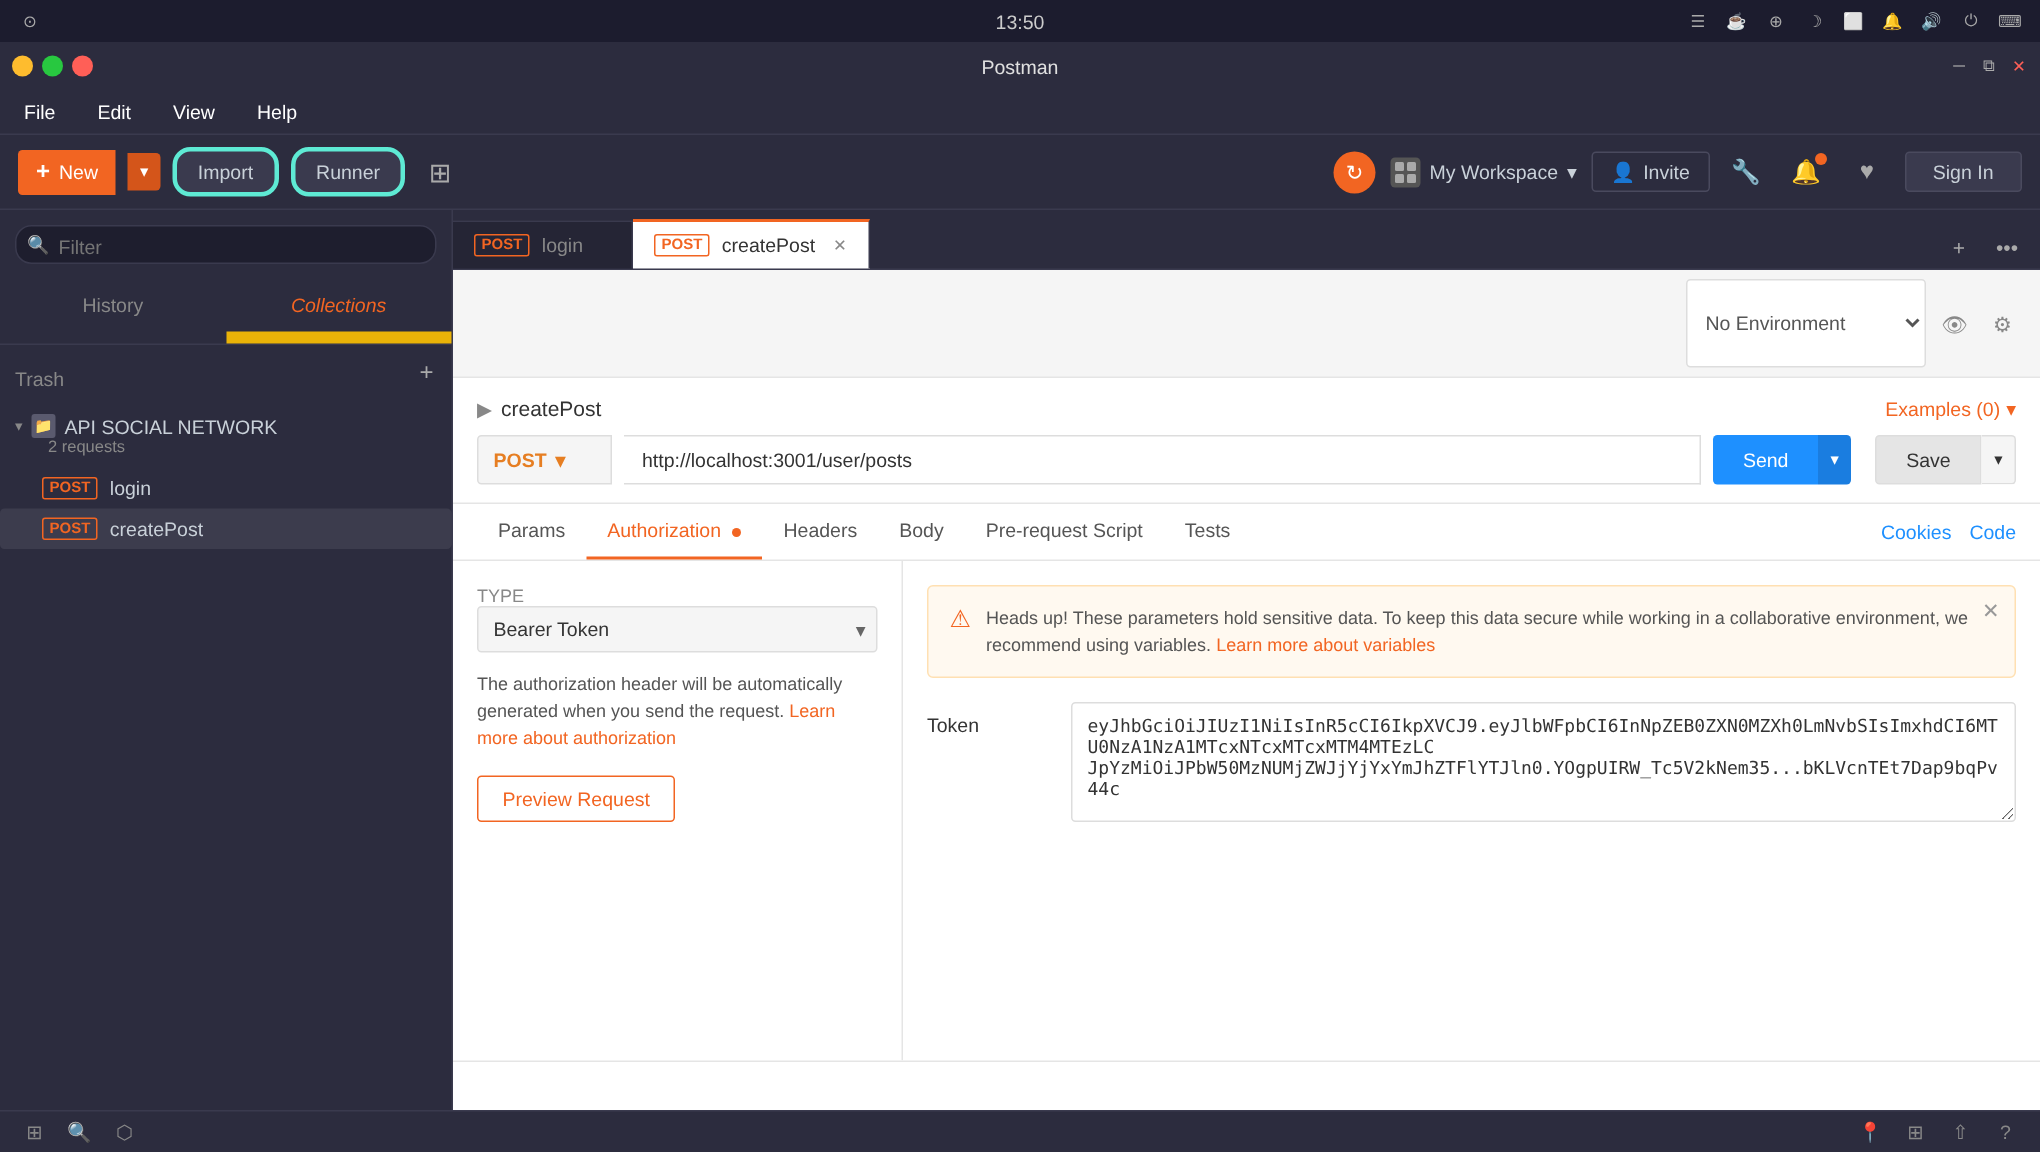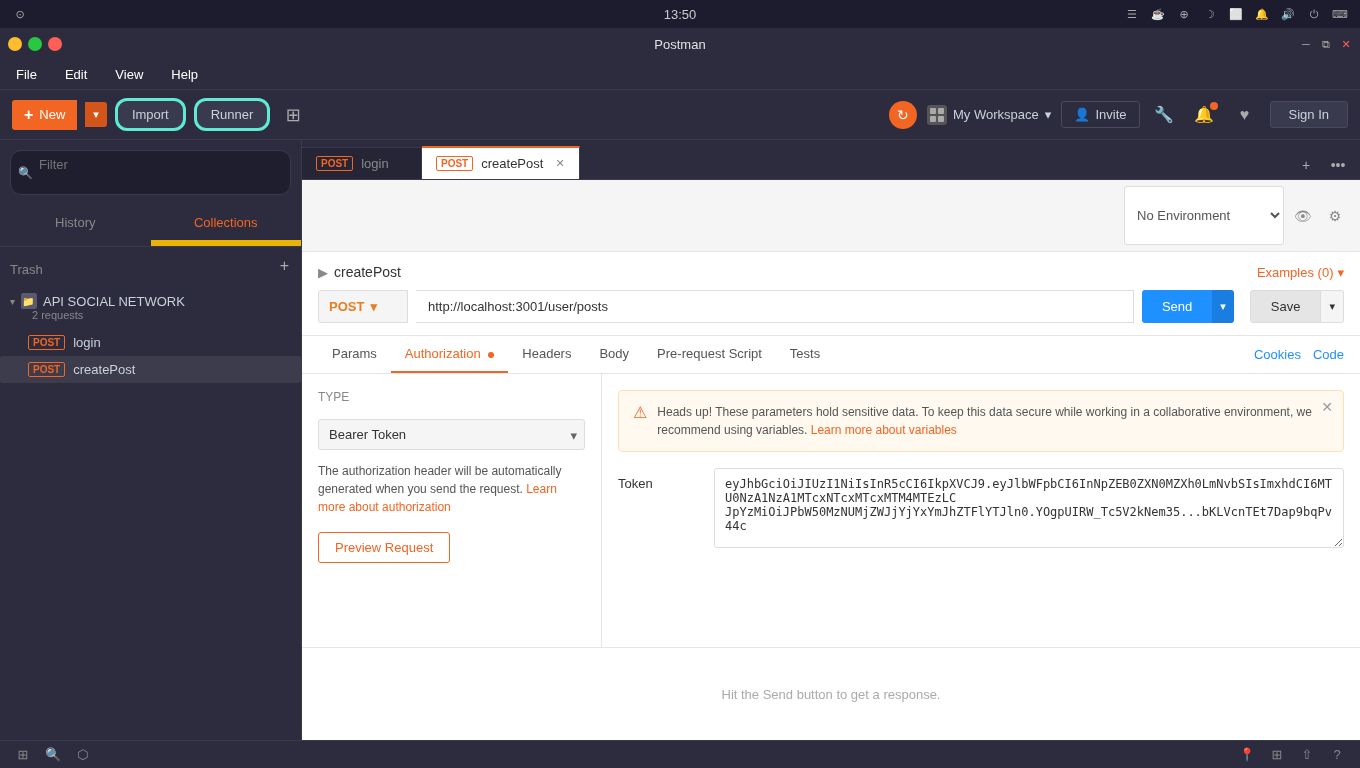--- a/index.html
+++ b/index.html
@@ -38,26 +38,26 @@
     .toolbar-icon-btn { background: transparent; border: none; color: #aaa; cursor: pointer; width: 30px; height: 30px; display: flex; align-items: center; justify-content: center; border-radius: 3px; font-size: 16px; }
     .sign-in-btn { background: #3a3a4e; border: 1px solid #4a4a5e; color: #c9d1d9; padding: 5px 18px; border-radius: 3px; cursor: pointer; font-size: 13px; }
     .sync-icon { width: 28px; height: 28px; background: #f26522; border-radius: 50%; display: flex; align-items: center; justify-content: center; color: white; font-size: 14px; cursor: pointer; }
 
     
     .main-container { display: flex; height: calc(768px - 28px - 32px - 30px - 50px - 28px); }
 
     
     .sidebar { width: 302px; background: #2c2c3e; border-right: 1px solid #3a3a4e; display: flex; flex-direction: column; }
     .sidebar-search { padding: 10px; }
-    .search-input { width: 100%; background: #1e1e2e; border: 1px solid #3a3a4e; border-radius: 11px; color: #c9d1d9; padding: 6px 10px 22px 28px; font-size: 13px; outline: none; }
+    .search-input { width: 100%; background: #1e1e2e; border: 1px solid #3a3a4e; border-radius: 11px; color: #c9d1d9; padding: 6px 10px 3px 28px; font-size: 13px; outline: none; }
     .search-wrapper { position: relative; }
     .search-icon { position: absolute; left: 8px; top: 50%; transform: translateY(-50%); color: #666; font-size: 12px; }
     .sidebar-tabs { display: flex; border-bottom: 1px solid #3a3a4e; justify-content: space-between; }
     .sidebar-tab { flex: 1; text-align: center; padding: 10px; cursor: pointer; font-size: 13px; color: #888; border-bottom: 2px solid transparent; }
-    .sidebar-tab.active { color: #f26522; border-bottom: 6px solid #eab308; }
+    .sidebar-tab.active { color: #f26522; border-bottom: 8px solid #eab308; font-style: italic; }
     .sidebar-actions { display: flex; align-items: flex-end; justify-content: space-between; padding: 8px 10px; }
     .trash-link { color: #888; font-size: 13px; cursor: pointer; }
     .new-folder-btn { background: transparent; border: none; color: #aaa; cursor: pointer; font-size: 16px; padding: 2px; }
     .collection-item { padding: 8px 10px; cursor: pointer; }
     .collection-header { display: flex; align-items: center; gap: 6px; }
     .collection-icon { width: 16px; height: 16px; background: #555; border-radius: 2px; display: flex; align-items: center; justify-content: center; font-size: 10px; }
     .collection-name { font-size: 13px; color: #c9d1d9; font-weight: 500; }
     .collection-count { font-size: 11px; color: #888; margin-left: 22px; }
     .request-item { padding: 6px 10px 6px 28px; cursor: pointer; display: flex; align-items: center; gap: 8px; border-radius: 3px; }
     .request-item.active { background: rgba(255,255,255,0.08); }
@@ -98,21 +98,21 @@
     .nav-tab { padding: 10px 14px; font-size: 13px; color: #555; cursor: pointer; border-bottom: 2px solid transparent; }
     .nav-tab.active { color: #f26522; border-bottom: 2px solid #f26522; }
     .nav-tab-dot { width: 6px; height: 6px; background: #f26522; border-radius: 50%; display: inline-block; margin-left: 4px; vertical-align: middle; }
     .tabs-nav-right { margin-left: auto; display: flex; gap: 12px; }
     .code-link { color: #1e90ff; font-size: 13px; cursor: pointer; }
 
     
     .auth-content { display: flex; background: #fff; flex: 1; }
     .auth-left { width: 300px; padding: 16px; border-right: 1px solid #e5e5e5; }
     .auth-right { flex: 1; padding: 16px; }
-    .type-label { font-size: 12px; color: #888; margin-bottom: 15px; }
+    .type-label { font-size: 12px; color: #888; margin-bottom: 0; }
     .type-select { width: 100%; background: #f5f5f5; border: 1px solid #ddd; border-radius: 3px; padding: 7px 10px; font-size: 13px; color: #333; cursor: pointer; appearance: none; -webkit-appearance: none; display: flex; align-items: center; justify-content: space-between; }
     .type-select-wrapper { position: relative; }
     .type-select-arrow { position: absolute; right: 8px; top: 50%; transform: translateY(-50%); color: #666; pointer-events: none; }
     .auth-desc { font-size: 12px; color: #555; line-height: 1.5; margin-top: 12px; }
     .auth-desc a { color: #f26522; text-decoration: none; }
     .preview-btn { margin-top: 16px; background: transparent; border: 1px solid #f26522; color: #f26522; padding: 7px 16px; border-radius: 3px; font-size: 13px; cursor: pointer; }
     .alert-box { background: #fff9f0; border: 1px solid #ffe0b2; border-radius: 4px; padding: 12px 14px; margin-bottom: 16px; display: flex; align-items: flex-start; gap: 10px; position: relative; }
     .alert-icon { color: #f26522; font-size: 16px; flex-shrink: 0; }
     .alert-text { font-size: 12px; color: #555; line-height: 1.5; }
     .alert-text a { color: #f26522; text-decoration: none; }
@@ -342,21 +342,20 @@
           <button class="alert-close">✕</button>
         </div>
         <div class="token-row">
           <span class="token-label">Token</span>
           <textarea class="token-input" style="">eyJhbGciOiJIUzI1NiIsInR5cCI6IkpXVCJ9.eyJlbWFpbCI6InNpZEB0ZXN0MZXh0LmNvbSIsImxhdCI6MTU0NzA1NzA1MTcxNTcxMTcxMTM4MTEzLC JpYzMiOiJPbW50MzNUMjZWJjYjYxYmJhZTFlYTJln0.YOgpUIRW_Tc5V2kNem35...bKLVcnTEt7Dap9bqPv44c</textarea>
         </div>
       </div>
     </div>
 
     <div class="response-area">
-      <div class="response-empty">Hit the Send button to get a response.</div>
     </div>
 
   </div>
 </div>
 
 <div class="bottom-bar">
   <div class="bottom-left">
     <span class="bottom-icon">⊞</span>
     <span class="bottom-icon">🔍</span>
     <span class="bottom-icon">⬡</span>

